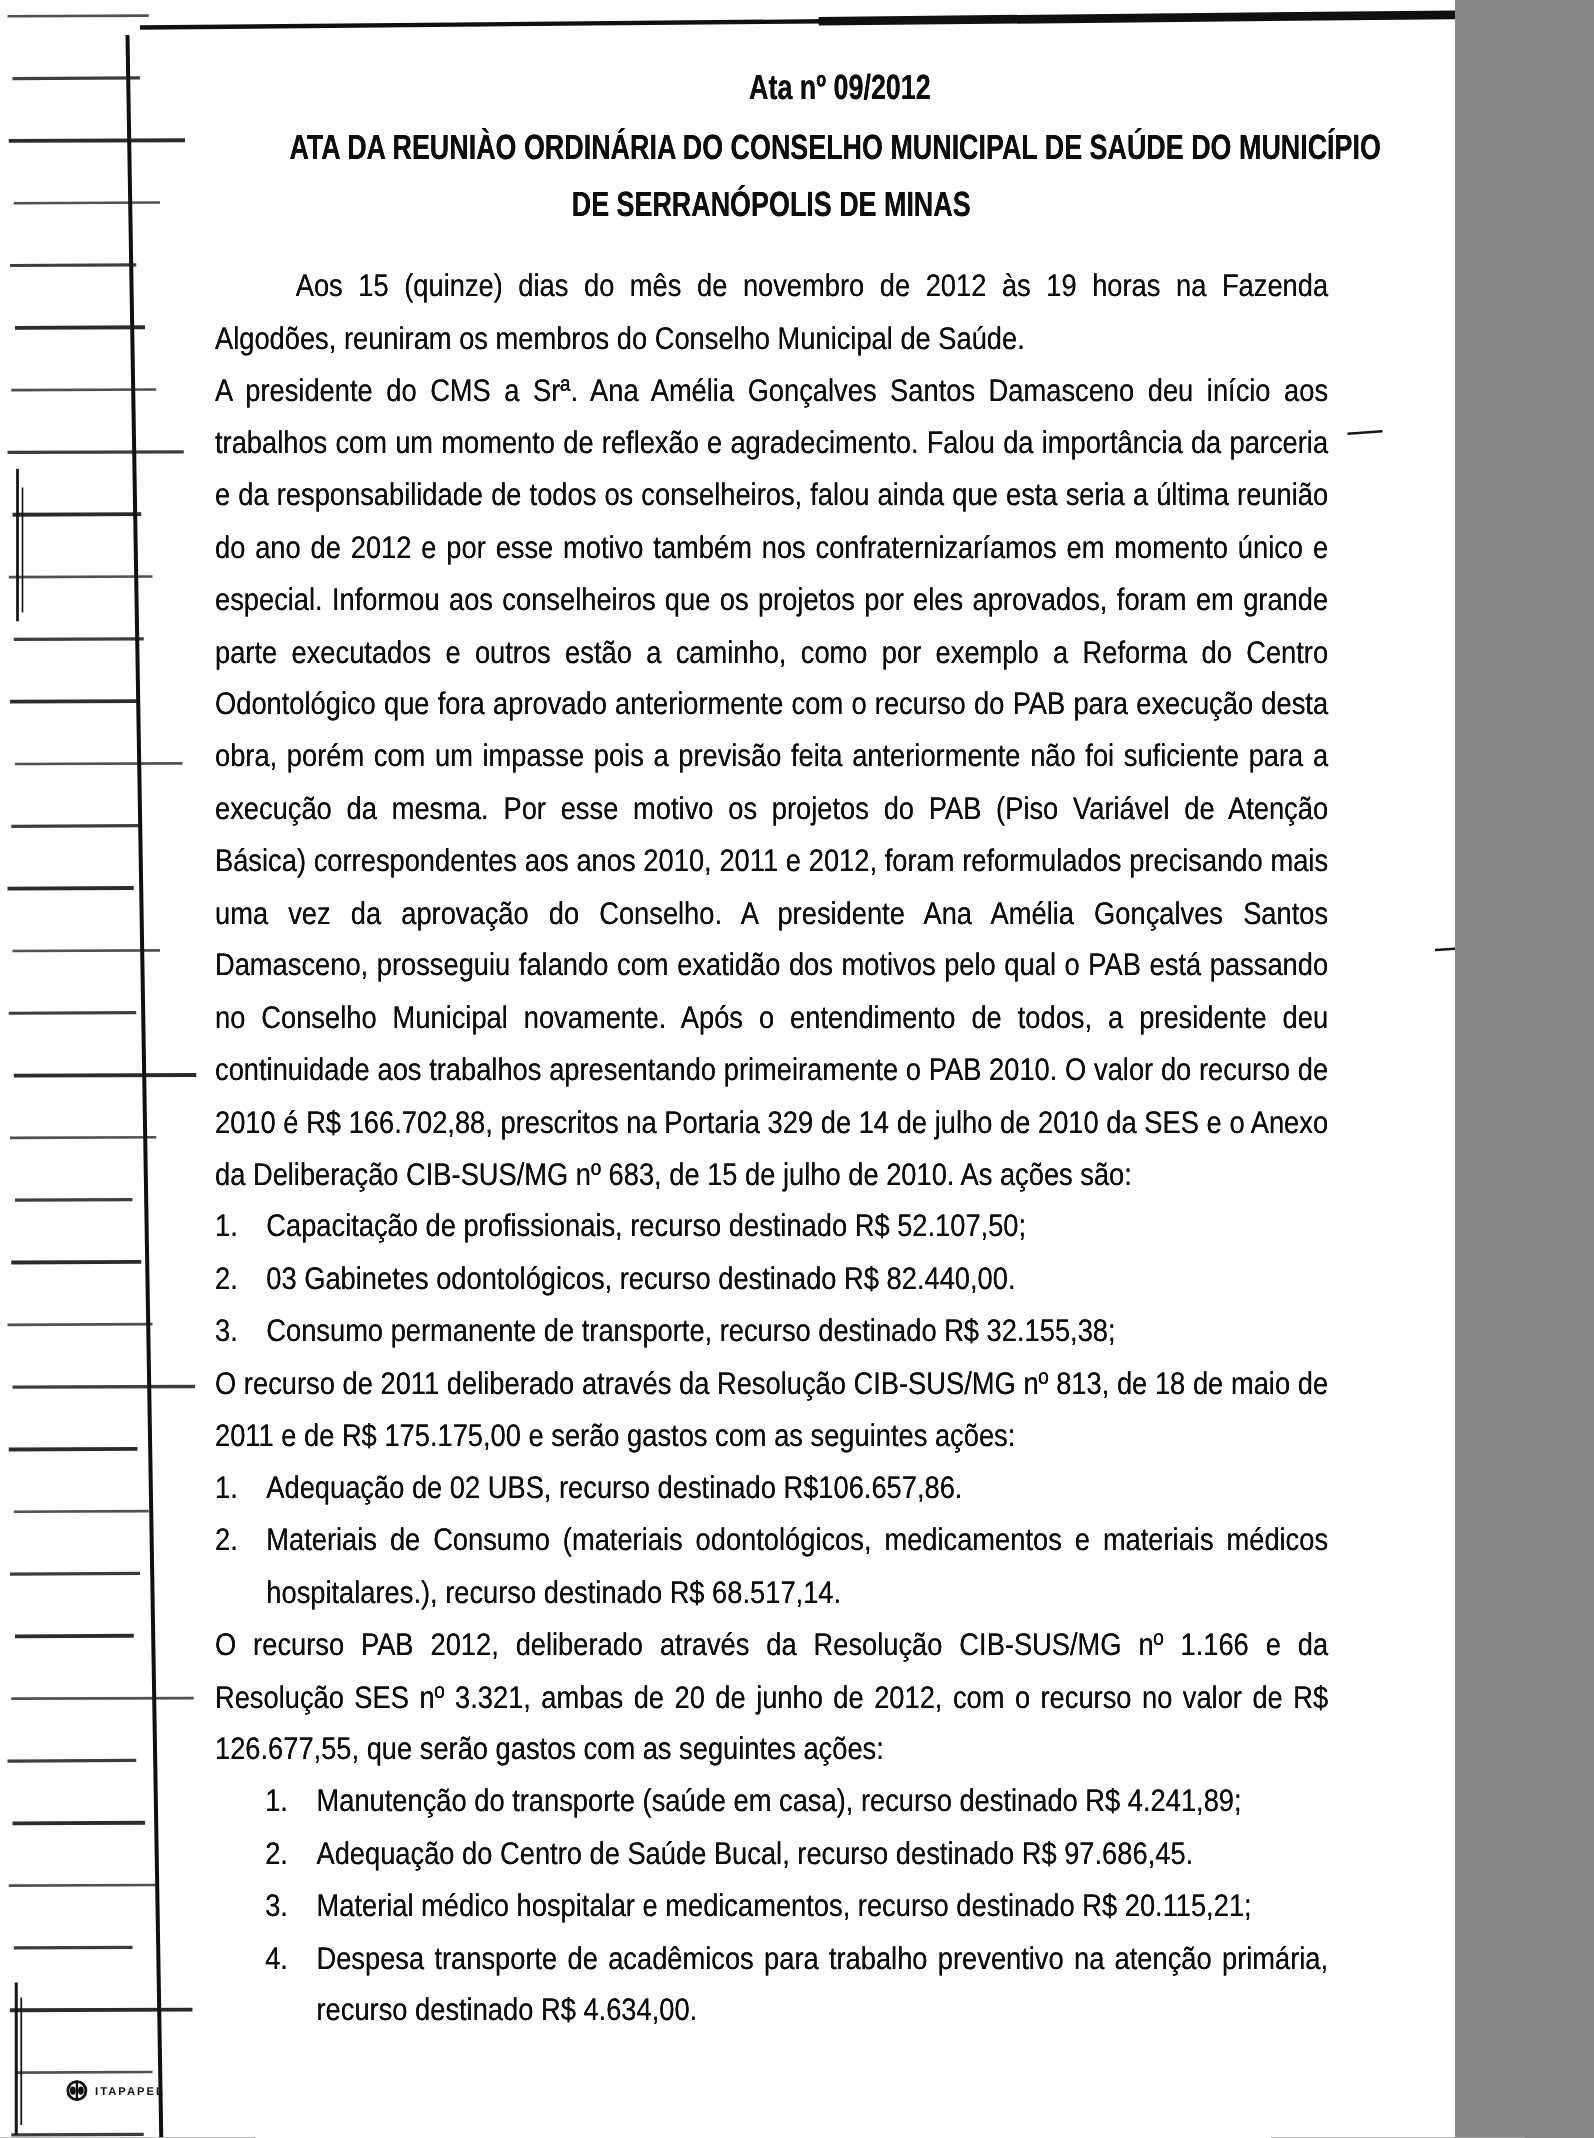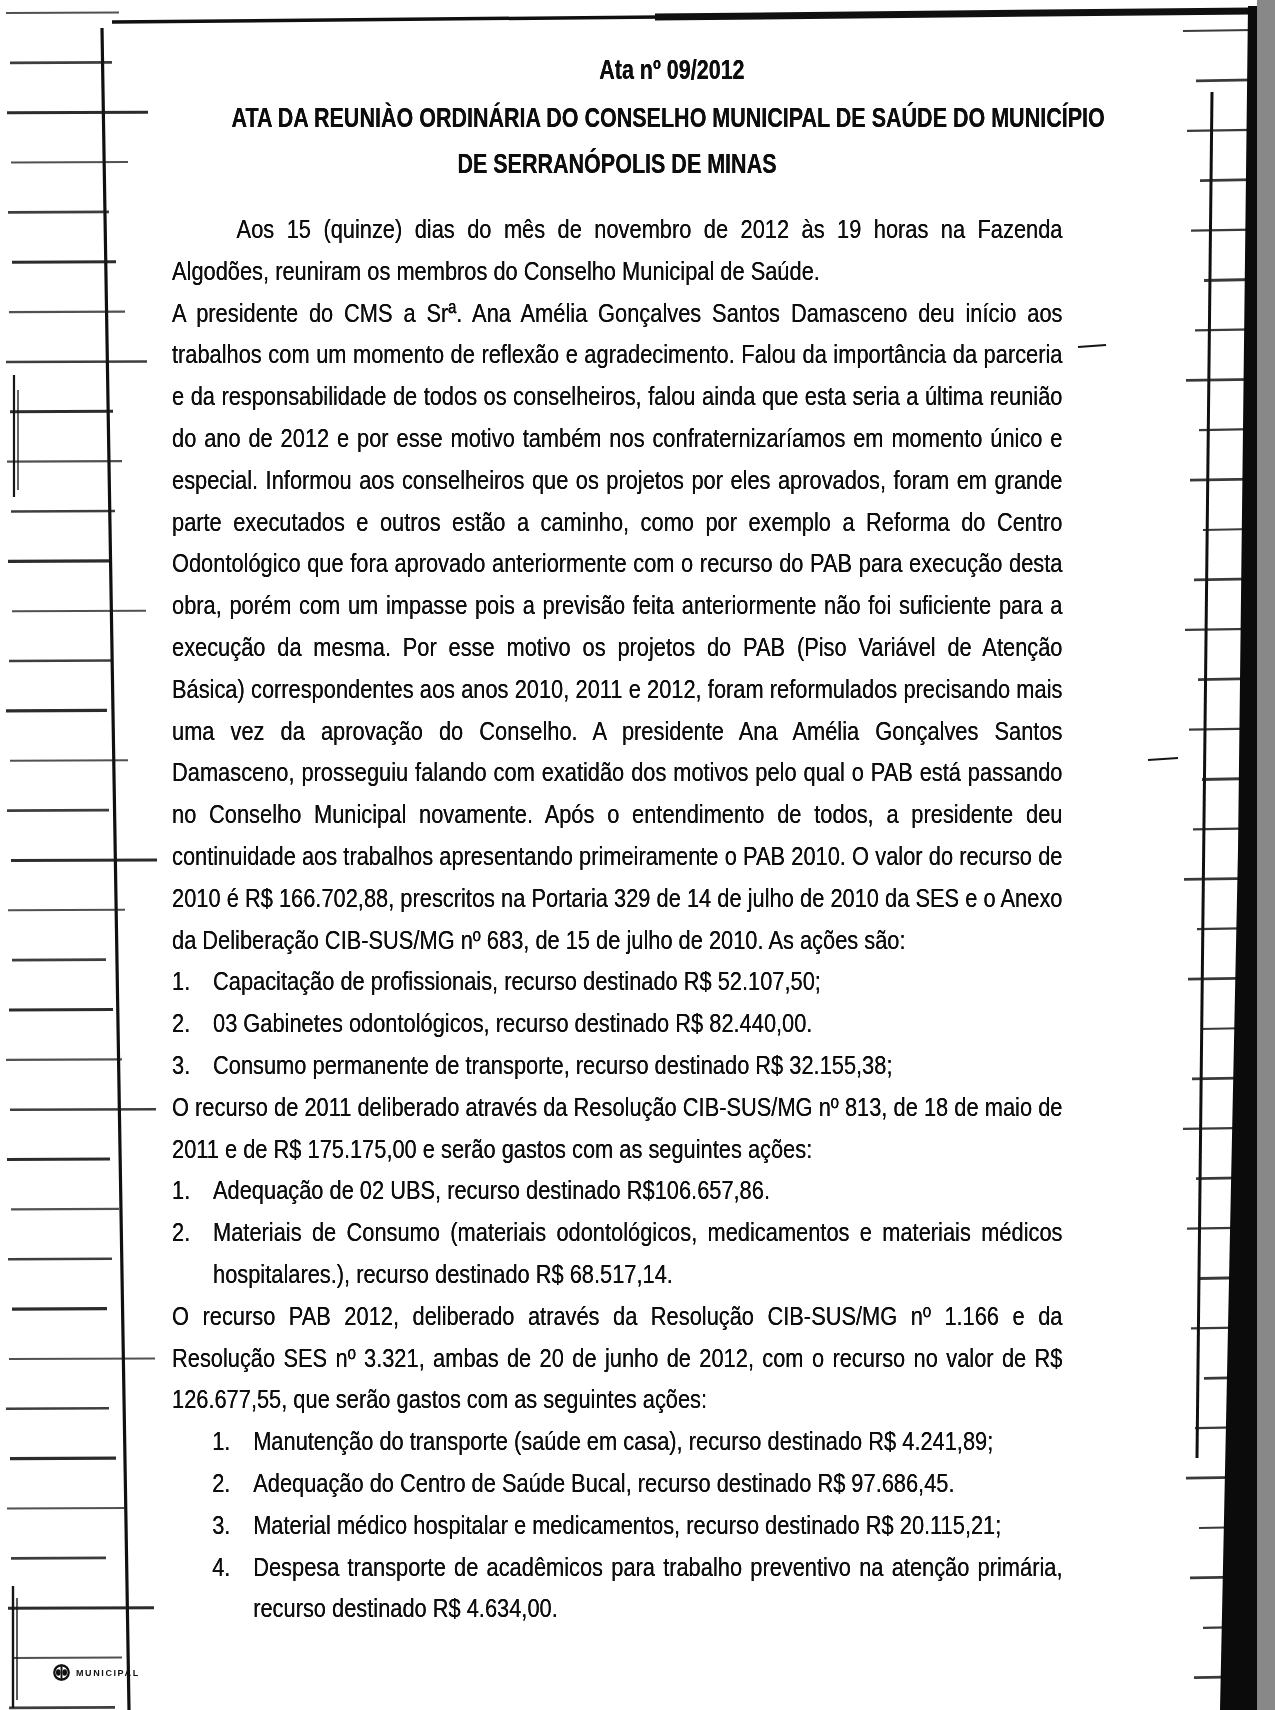--- a/index.html
+++ b/index.html
@@ -1,17 +1,17 @@
 <!DOCTYPE html>
 <html><head>
 <meta charset="utf-8">
 <style>
   html,body{margin:0;padding:0;background:#888;}
   .page{
-    position:relative;width:1257px;height:1710px;background:#ffffff;
+    position:relative;width:1164px;height:1710px;background:#ffffff;
     overflow:hidden;font-family:"Liberation Sans",sans-serif;color:#0d0d0d;
   }
   .artifacts{position:absolute;left:0;top:0;}
   
   .sheet{
     position:absolute;left:172px;top:54px;width:1020px;
     transform:scaleX(0.873);transform-origin:0 0;
     text-shadow:0 0 0.4px currentColor;
   }
   .doc-title{
@@ -201,16 +201,16 @@
     </div>
   </div>
 
   <div class="brand">
     <svg class="brand-icon" width="19" height="19" viewBox="0 0 20 20">
       <circle cx="10" cy="10" r="7.6" fill="none" stroke="#101010" stroke-width="2.4"></circle>
       <line x1="10" y1="1.5" x2="10" y2="18.5" stroke="#101010" stroke-width="2"></line>
       <ellipse cx="6.6" cy="10" rx="2.4" ry="3.4" fill="#101010"></ellipse>
       <ellipse cx="13.4" cy="10" rx="2.4" ry="3.4" fill="#101010"></ellipse>
     </svg>
-    <span class="brand-label">MUNICIPAL</span>
+    <span class="brand-label">ITAPAPEL</span>
   </div>
 
 </div>
 
 </body></html>

